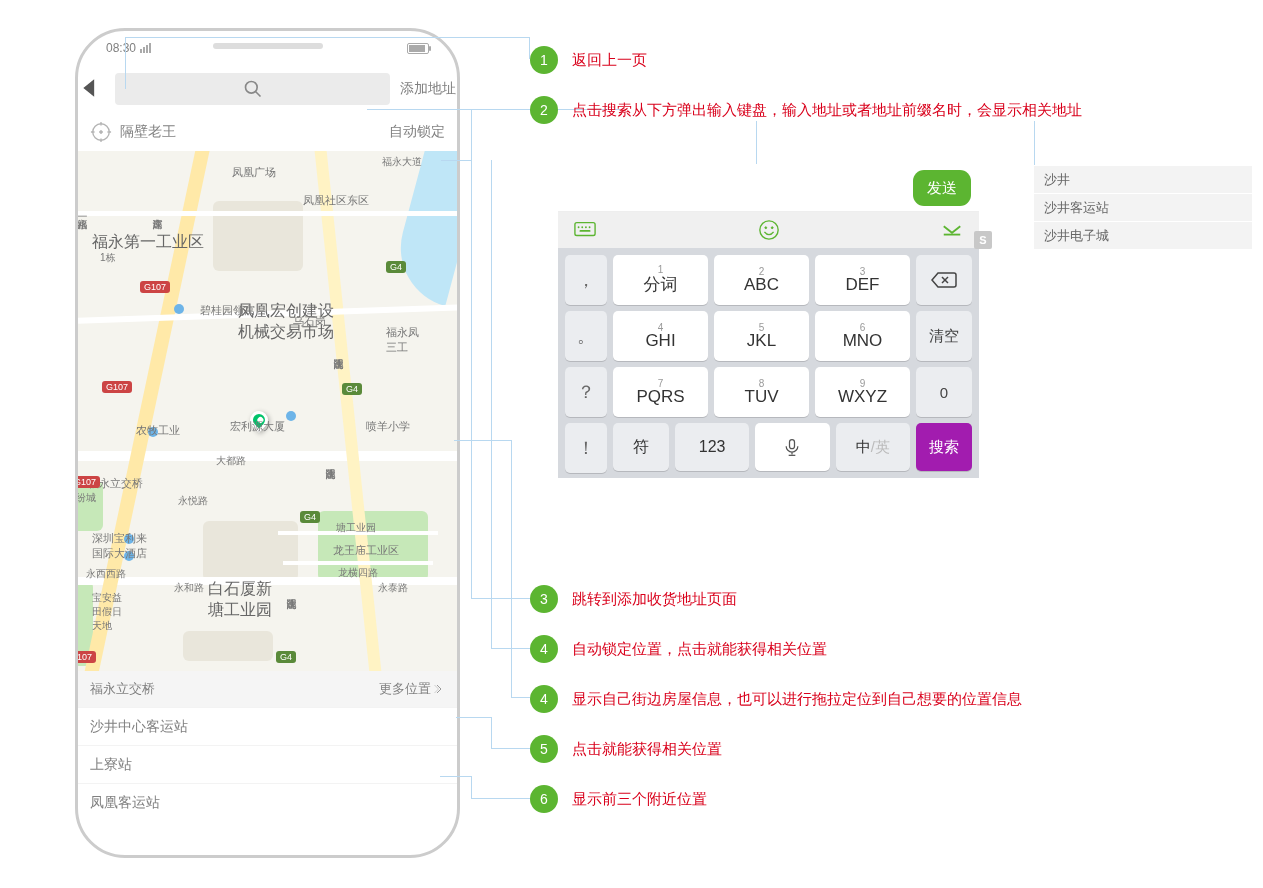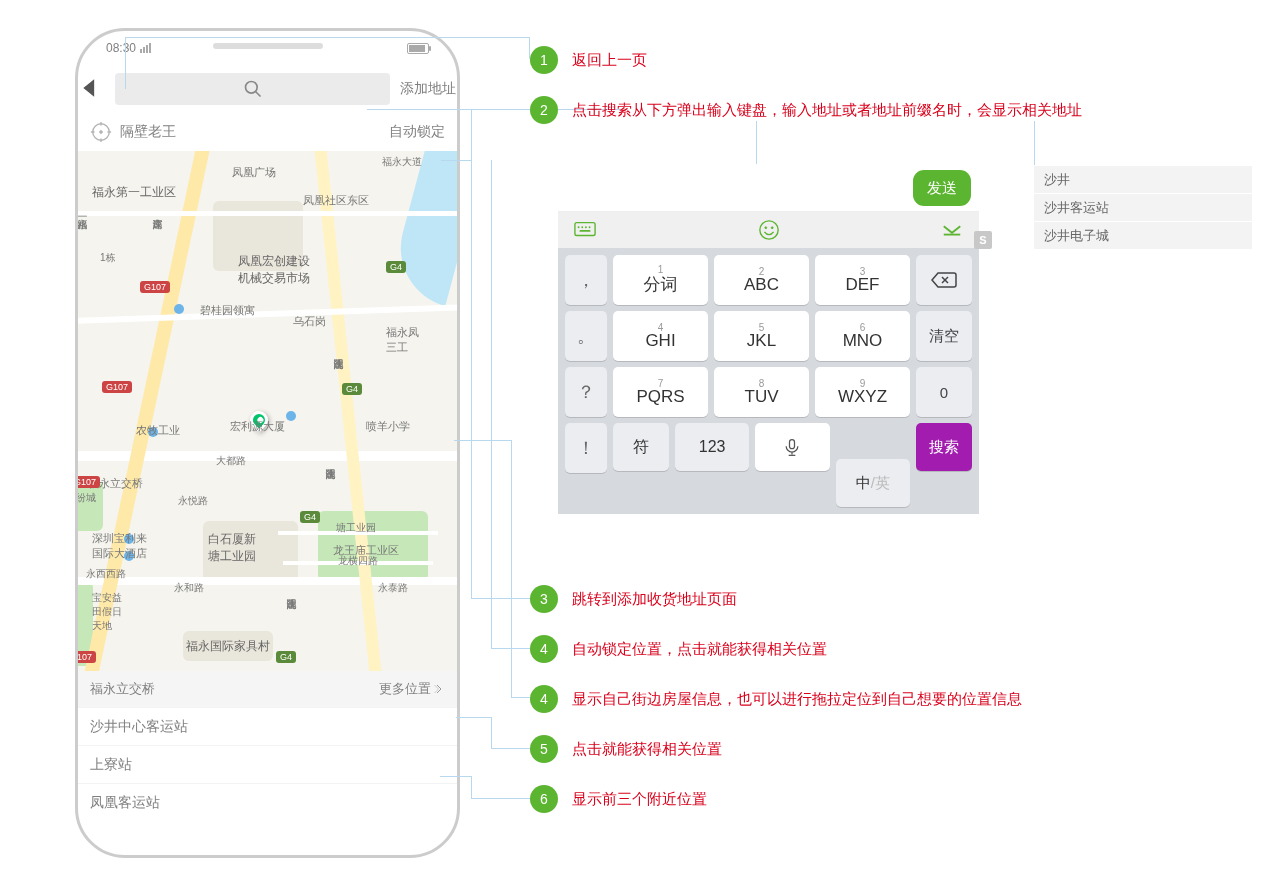--- a/index.html
+++ b/index.html
@@ -27,21 +27,21 @@
 
   .map { height:520px; position:relative; background:#f5f4ee; overflow:hidden; }
   .map .road { position:absolute; background:#fff; }
   .map .road.hwy { background:#ffe9a8; }
   .map .road.express { background:#fff3c4; }
   .map .water { position:absolute; background:#bfe6f7; }
   .map .park { position:absolute; background:#c6e8b8; }
   .map .ic { position:absolute; width:10px; height:10px; border-radius:50%; background:#6db4e8; display:flex; align-items:center; justify-content:center; }
   .map .shape { position:absolute; background:#e9e6db; }
   .map .txt { position:absolute; color:#777; font-size:11px; }
-  .map .txt.l { font-size:12px; color:#666; }
+  .map .txt.l { font-size:16px; color:#666;margin-top:48px; }
   .map .roadlbl { position:absolute; font-size:10px; color:#777; }
   .map .badge { position:absolute; font-size:9px; color:#fff; padding:1px 4px; border-radius:3px; }
   .map .badge.g { background:#5a8a3a; }
   .map .badge.r { background:#c44; }
   .pin { position:absolute; left:172px; top:260px; width:18px; height:18px; background:#00c36a; border:3px solid #fff; border-radius:50% 50% 50% 0; transform:rotate(-45deg); box-shadow:0 2px 5px rgba(0,0,0,.3); }
   .pin::after{ content:""; position:absolute; left:4px; top:4px; width:6px; height:6px; background:#fff; border-radius:50%; }
 
   .rec-header { height:36px; display:flex; align-items:center; justify-content:space-between; padding:0 12px; background:#f5f5f5; color:#808080; font-size:13px; }
   .rec-more { display:flex; align-items:center; gap:2px; }
   .rec-item { height:38px; display:flex; align-items:center; padding:0 12px; color:#808080; font-size:14px; border-top:1px solid #f3f3f3; }
@@ -63,21 +63,21 @@
   .key { background:#fff; border-radius:5px; box-shadow:0 1px 0 rgba(0,0,0,.15); display:flex; flex-direction:column; align-items:center; justify-content:center; height:50px; color:#333; }
   .key.gr { background:#ebedf0; }
   .key.side { width:42px; font-size:18px; color:#666; }
   .key.main { flex:1; }
   .key .ksup { font-size:10px; color:#999; margin-bottom:-2px; }
   .key .klab { font-size:17px; }
   .key.act { width:56px; font-size:15px; color:#444; }
   .key.search { background:#a21caf; color:#fff; }
   .key.bottom { height:48px; }
   .mic svg { width:20px; height:20px; stroke:#555; fill:none; }
-  .langkey { font-size:15px;margin-top:36px; }
+  .langkey { font-size:15px; }
   .langkey .dim { color:#bbb; }
 
   .sug-list { position:absolute; left:1034px; top:166px; width:218px; }
   .sug-item { height:28px; background:#f3f3f3; border-bottom:1px solid #fff; display:flex; align-items:center; padding:0 10px; color:#666; font-size:13px; }
 
   
   .conn { position:absolute; background:#b8d8f0; }
   .conn.h { height:1px; }
   .conn.v { width:1px; }
 </style>
@@ -172,21 +172,21 @@
     <span class="txt" style="left:58px;top:272px">农牧工业</span>
     <span class="txt" style="left:152px;top:268px">宏利源大厦</span>
     <span class="txt" style="left:288px;top:268px">喷羊小学</span>
     <span class="roadlbl" style="left:138px;top:303px">大都路</span>
     <span class="txt" style="left:10px;top:325px">福永立交桥</span>
     <span class="roadlbl" style="left:100px;top:343px">永悦路</span>
     <span class="txt l" style="left:130px;top:380px;white-space:pre;text-align:center">白石厦新
 塘工业园</span>
     <span class="txt" style="left:255px;top:392px">龙王庙工业区</span>
     <span class="roadlbl" style="left:258px;top:370px">塘工业园</span>
-    <span class="roadlbl" style="left:260px;top:403px">龙横四路</span>
+    <span class="roadlbl" style="left:260px;top:415px">龙横四路</span>
     <span class="txt" style="left:14px;top:380px;white-space:pre">深圳宝利来
 国际大酒店</span>
     <span class="roadlbl" style="left:8px;top:416px">永西西路</span>
     <span class="txt" style="left:14px;top:440px;white-space:pre;font-size:10px">宝安益
 田假日
 天地</span>
     <span class="roadlbl" style="left:96px;top:430px">永和路</span>
     <span class="txt l" style="left:108px;top:487px">福永国际家具村</span>
     <span class="roadlbl" style="left:300px;top:430px">永泰路</span>
     <span class="txt" style="left:304px;top:4px;font-size:10px">福永大道</span>

